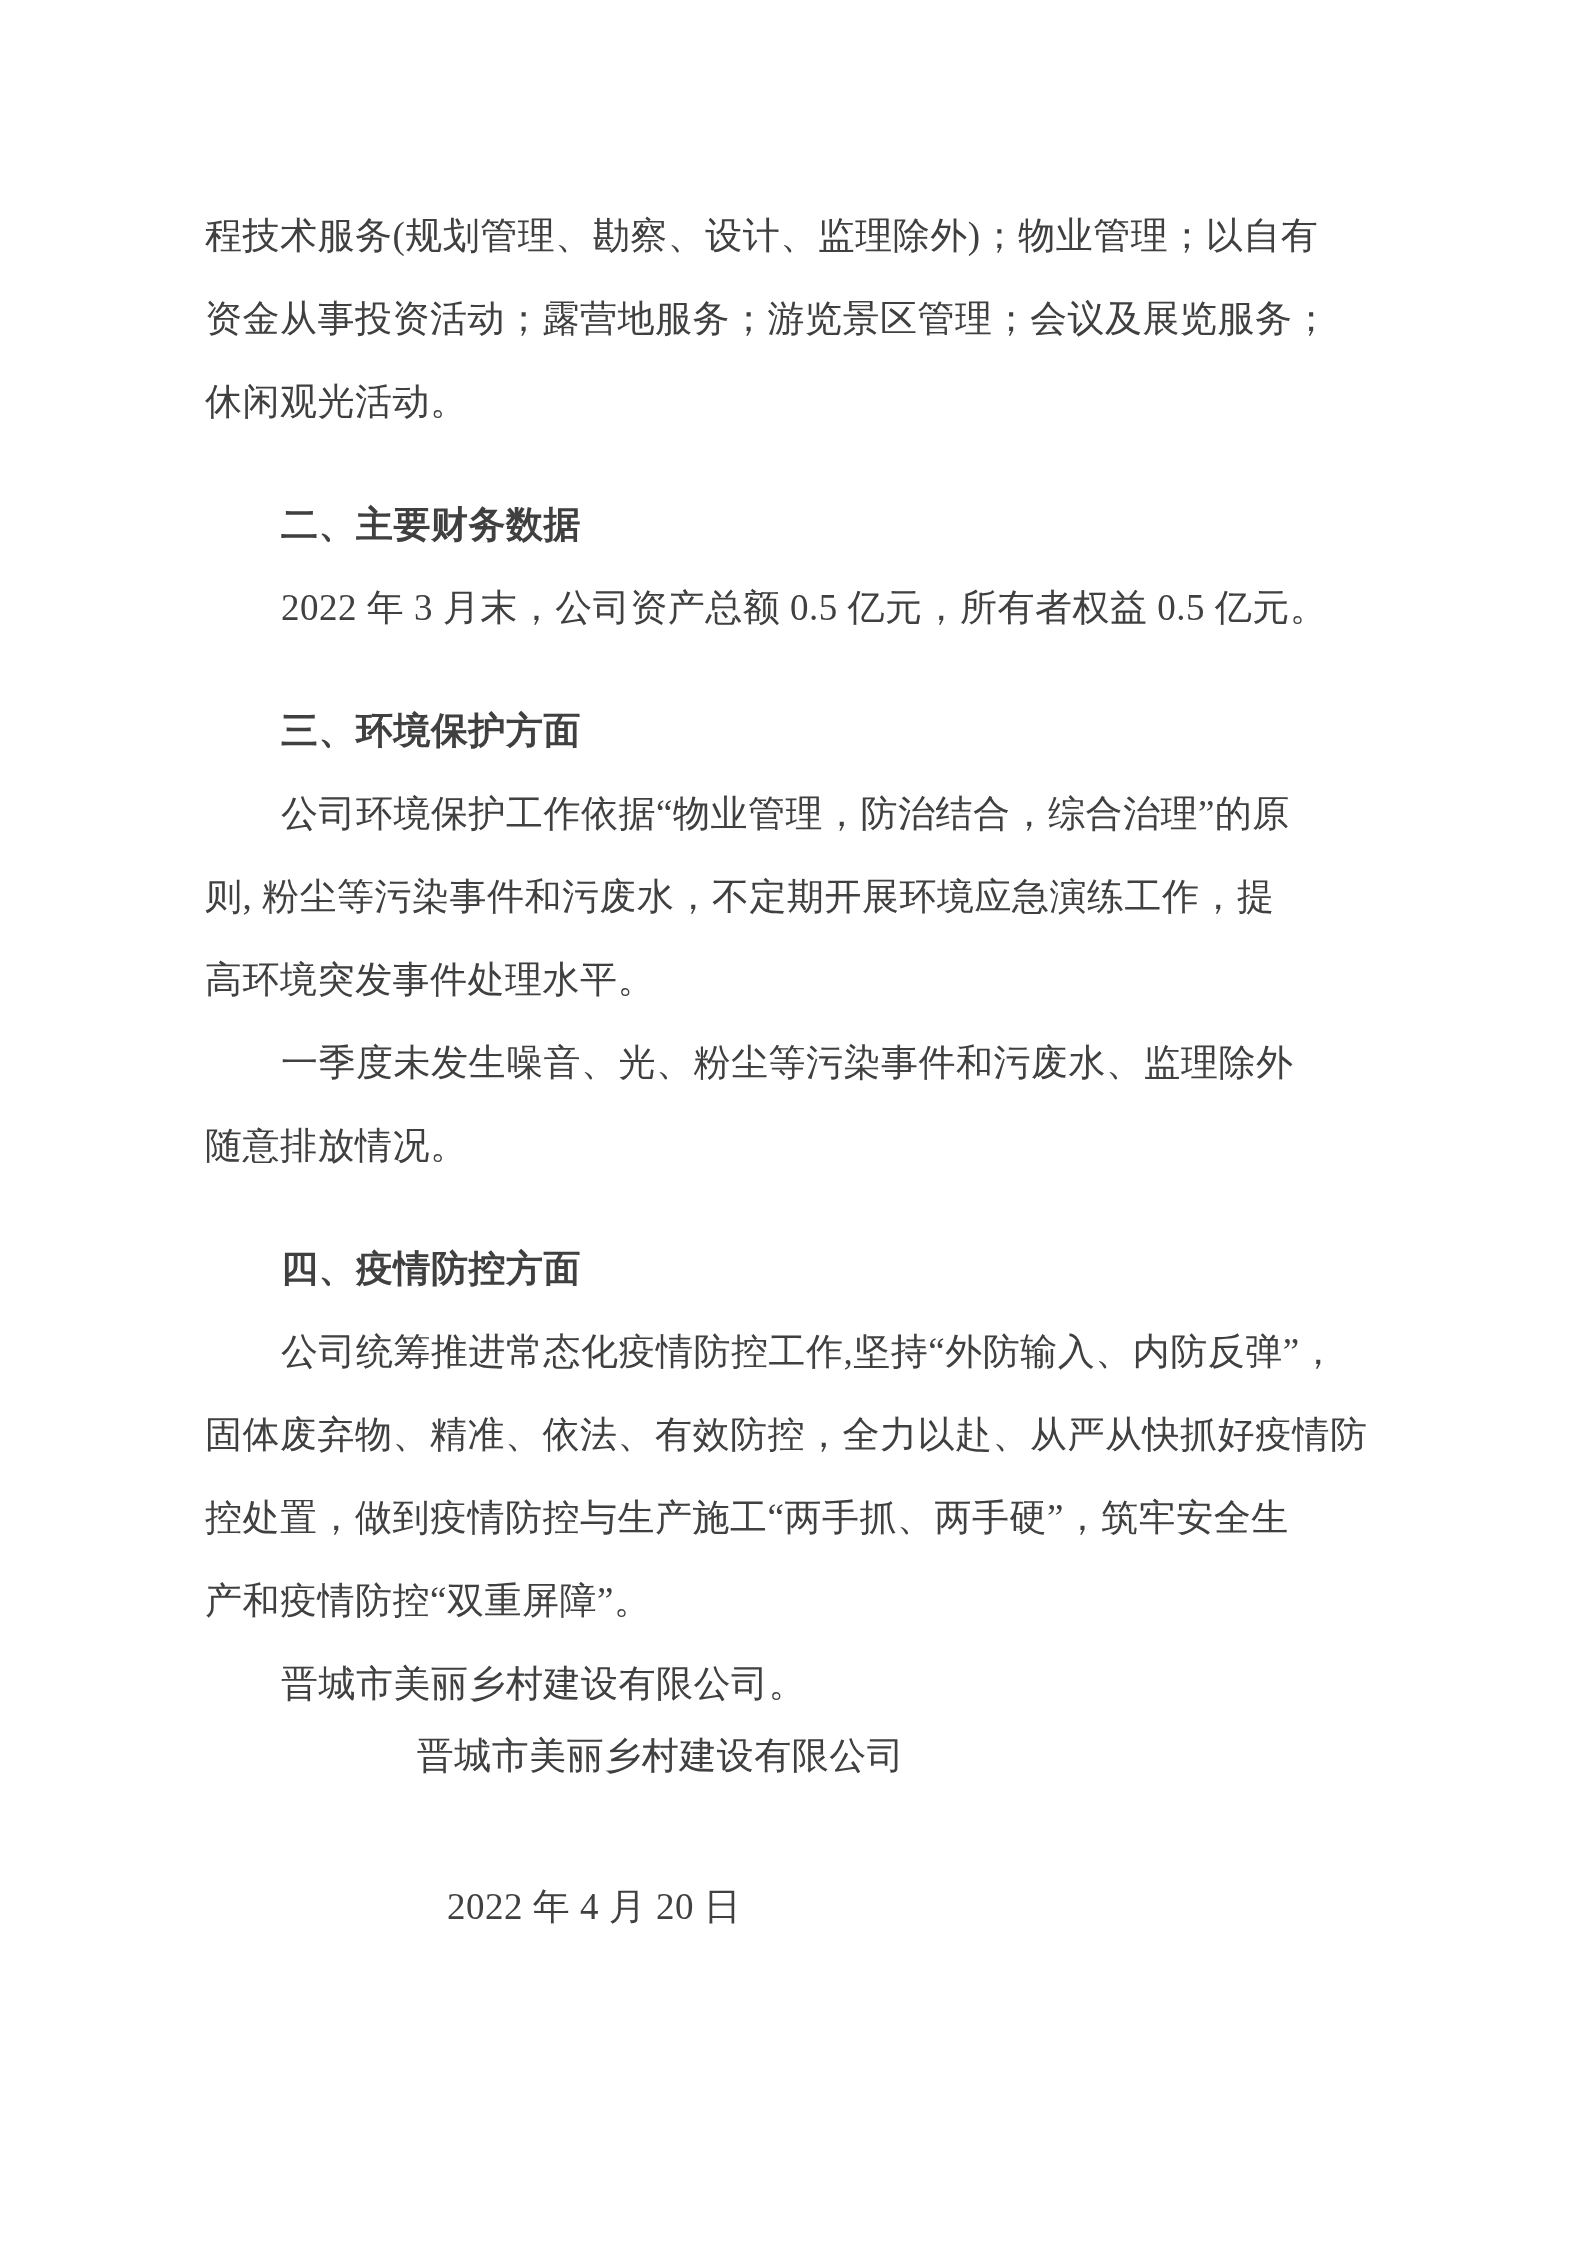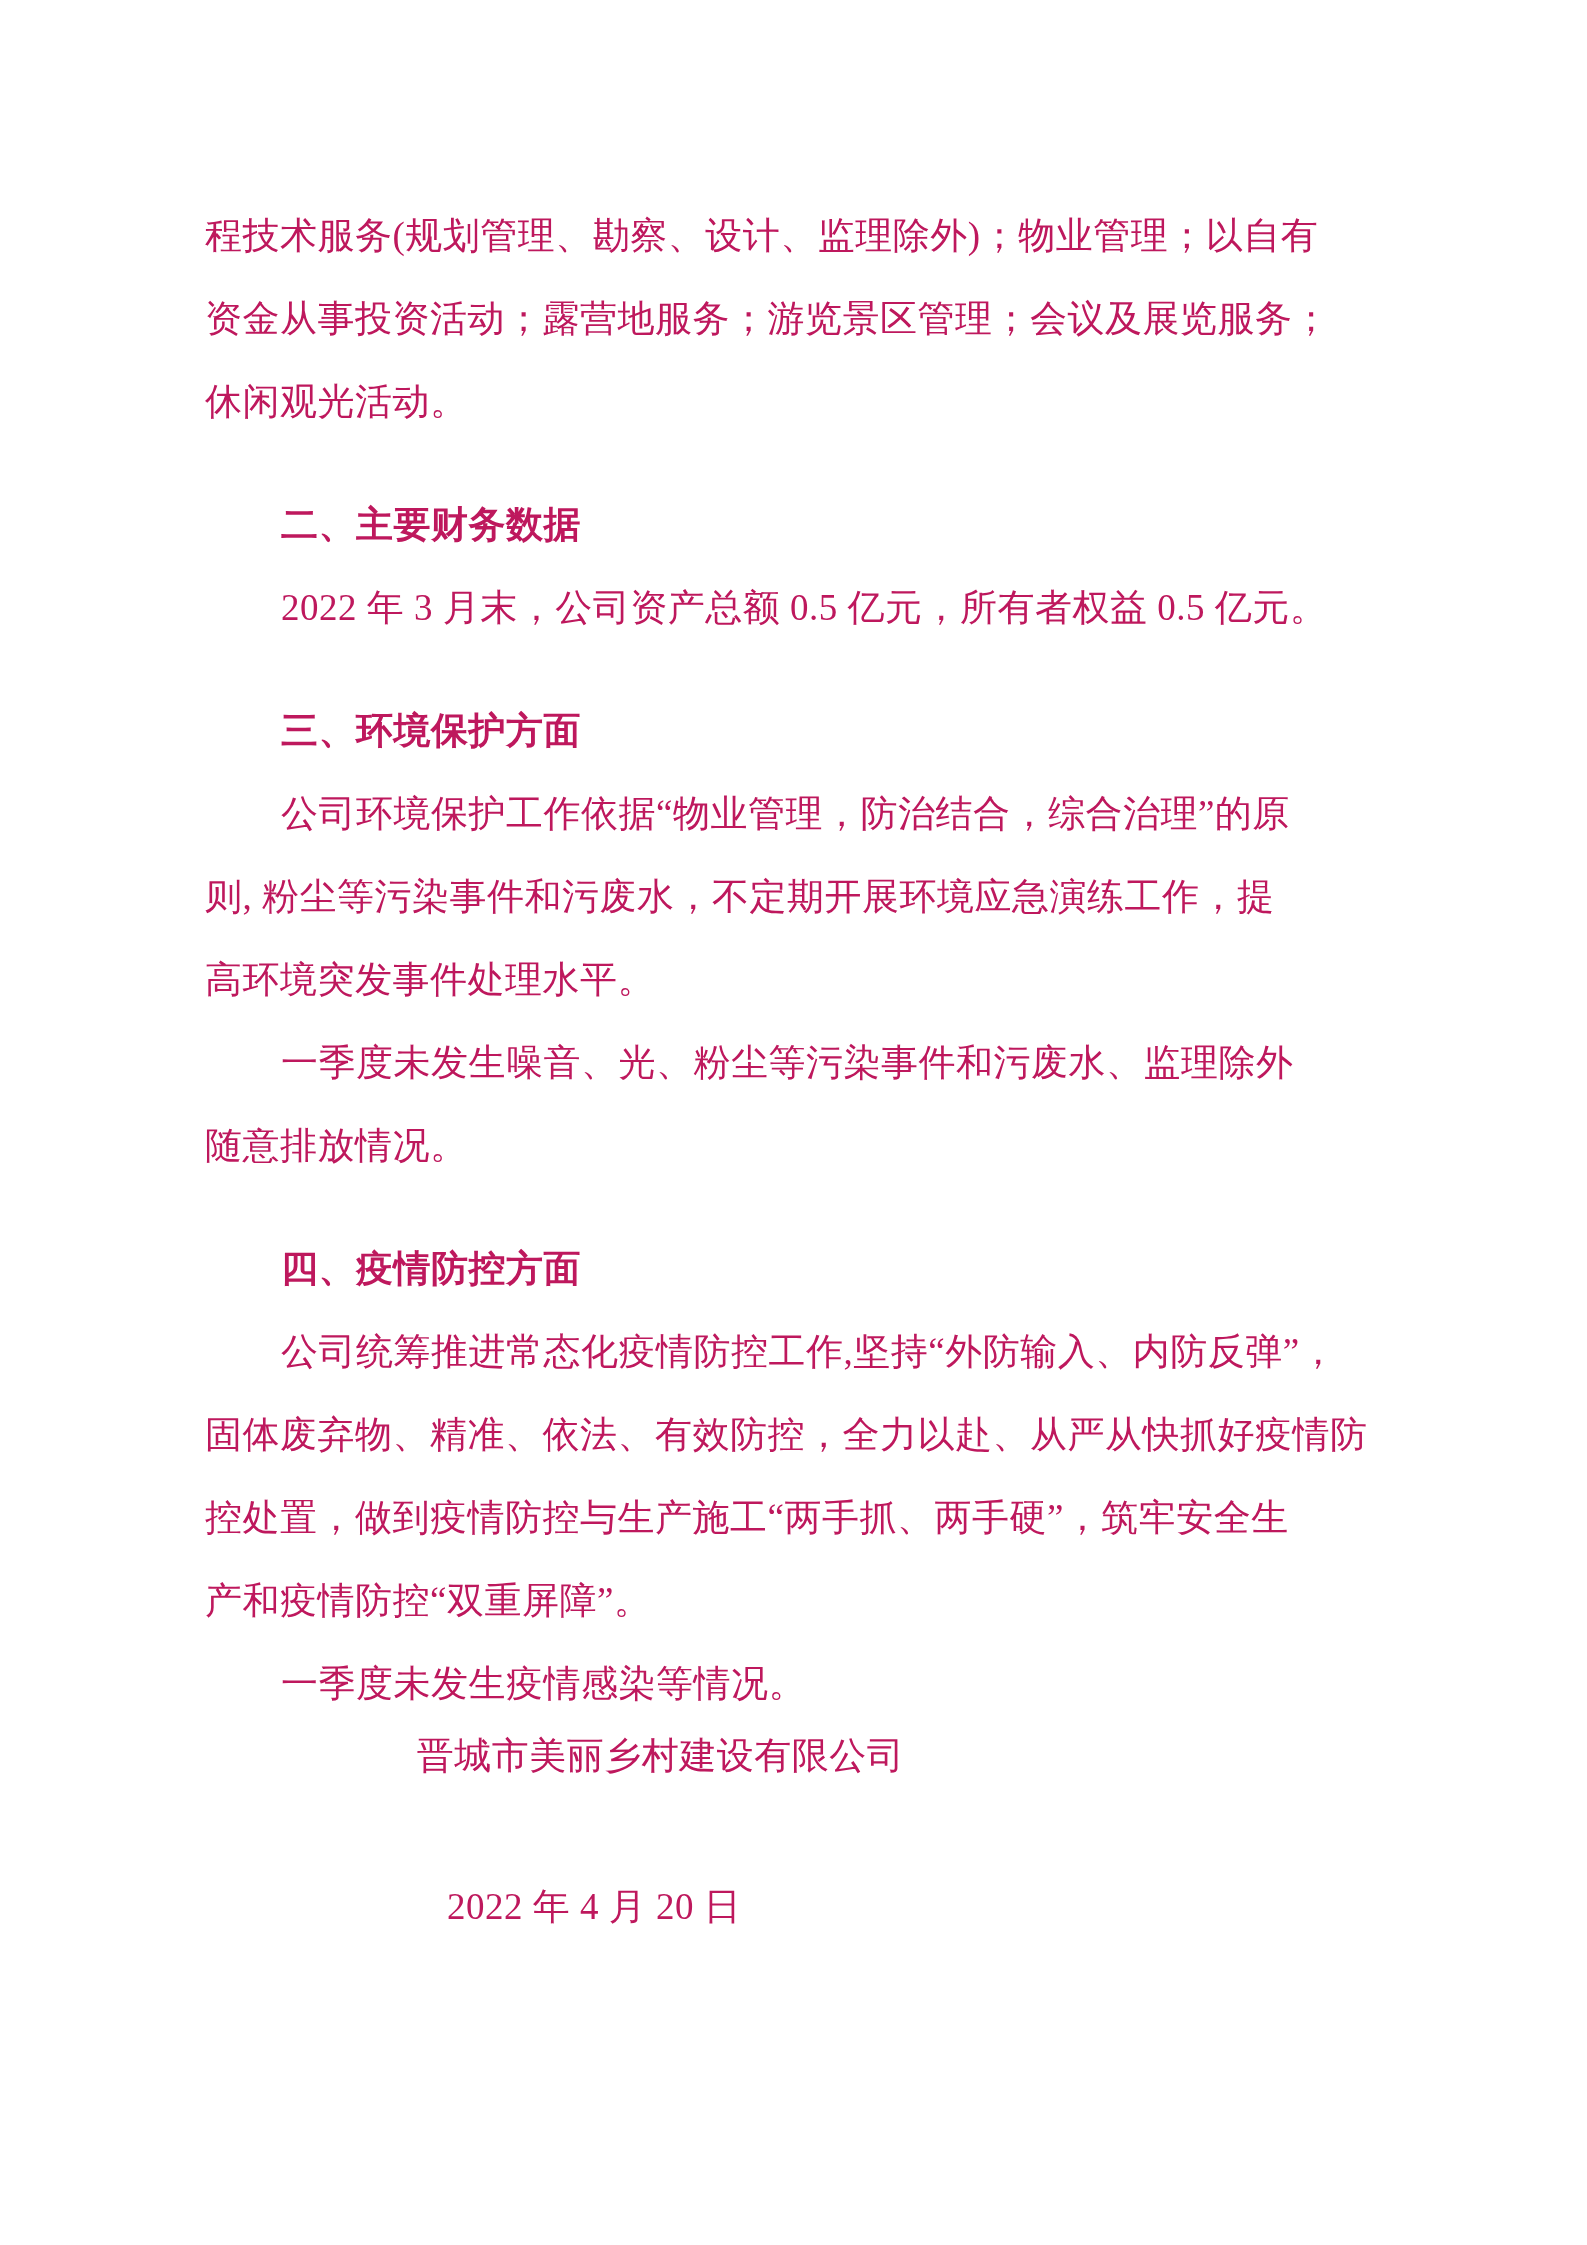--- a/index.html
+++ b/index.html
@@ -5,21 +5,21 @@
   html, body {
     margin: 0;
     padding: 0;
     background: #ffffff;
   }
   .page {
     position: relative;
     width: 1587px;
     height: 2245px;
     background: #ffffff;
-    color: #be185d;
+    color: #404040;
     font-family: "Liberation Serif", "DejaVu Serif", serif;
     overflow: hidden;
   }
   .content {
     position: absolute;
     left: 205px;
     top: 213px;
     width: 1148px;
   }
   .line {
@@ -73,18 +73,18 @@
     <div class="line indent">公司环境保护工作依据“物业管理，防治结合，综合治理”的原</div>
     <div class="line">则, 粉尘等污染事件和污废水，不定期开展环境应急演练工作，提</div>
     <div class="line">高环境突发事件处理水平。</div>
     <div class="line indent">一季度未发生噪音、光、粉尘等污染事件和污废水、监理除外</div>
     <div class="line">随意排放情况。</div>
     <div class="line indent bold">四、疫情防控方面</div>
     <div class="line indent">公司统筹推进常态化疫情防控工作,坚持“外防输入、内防反弹”，</div>
     <div class="line">固体废弃物、精准、依法、有效防控，全力以赴、从严从快抓好疫情防</div>
     <div class="line">控处置，做到疫情防控与生产施工“两手抓、两手硬”，筑牢安全生</div>
     <div class="line">产和疫情防控“双重屏障”。</div>
-    <div class="line indent">一季度未发生疫情感染等情况。</div>
+    <div class="line indent">晋城市美丽乡村建设有限公司。</div>
   </div>
 
   <div class="sig-line sig-company">晋城市美丽乡村建设有限公司</div>
   <div class="sig-line sig-date">2022 年 4 月 20 日</div>
 </div>
 
 </body></html>

